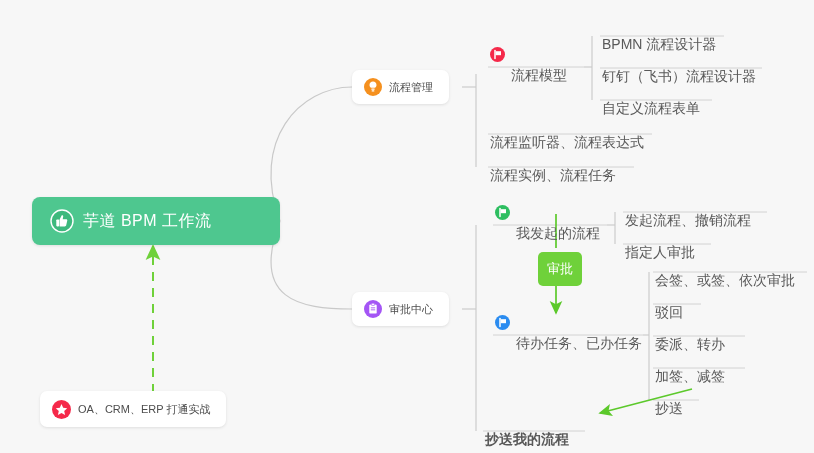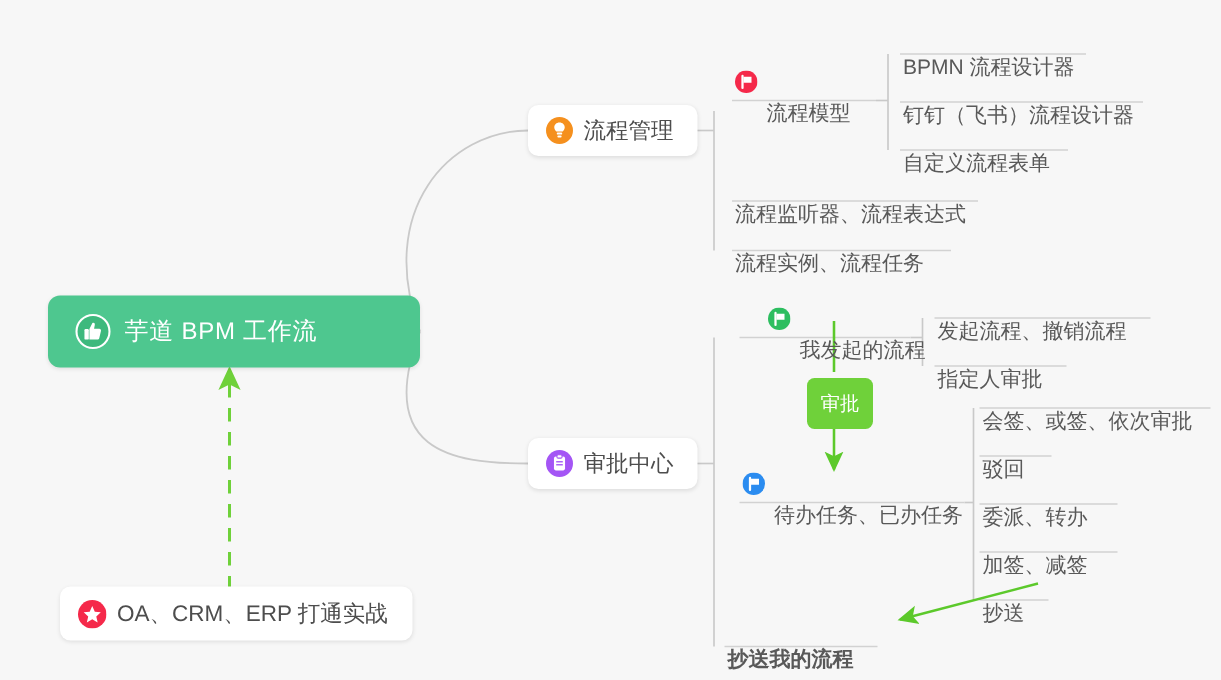--- a/index.html
+++ b/index.html
@@ -52,21 +52,21 @@
   
   .card {
     background: #ffffff;
     border-radius: 7px;
     padding: 0 16px 0 12px;
     height: 34px;
     box-shadow: 0 1px 3px rgba(0,0,0,0.10);
   }
   .card .label {
     color: #4d4d4d;
-    font-size: 15px;
+    font-size: 11px;
   }
   .card .icon { margin-right: 7px; }
 
   
   .plain {
     height: 26px;
     padding: 0 2px;
   }
   .plain .label {
     color: #595959;
@@ -229,21 +229,21 @@
         <circle cx="9" cy="9" r="9" fill="#a455f5"></circle>
         <rect x="5.3" y="4.4" width="7.4" height="9.2" rx="1.2" fill="#ffffff"></rect>
         <rect x="7.3" y="3.2" width="3.4" height="2.2" rx="0.8" fill="#ffffff" stroke="#a455f5" stroke-width="0.7"></rect>
         <rect x="6.8" y="7.4" width="4.4" height="0.9" fill="#a455f5"></rect>
         <rect x="6.8" y="9.4" width="4.4" height="0.9" fill="#a455f5"></rect>
       </svg>
     </span>
     <span class="label">审批中心</span>
   </div>
 
-  <div class="node plain" style="left:510px; top:199px;">
+  <div class="node plain" style="left:493px; top:199px;">
     <span class="icon">
       <svg width="15" height="15" viewBox="0 0 15 15">
         <circle cx="7.5" cy="7.5" r="7.5" fill="#2dbe60"></circle>
         <path d="M5 3.6 L5 11.6" stroke="#ffffff" stroke-width="1.5" stroke-linecap="round"></path>
         <path d="M5.6 4.2 L11 4.2 L11 8.2 L5.6 8.2 Z" fill="#ffffff"></path>
       </svg>
     </span>
     <span class="label">我发起的流程</span>
   </div>
 

